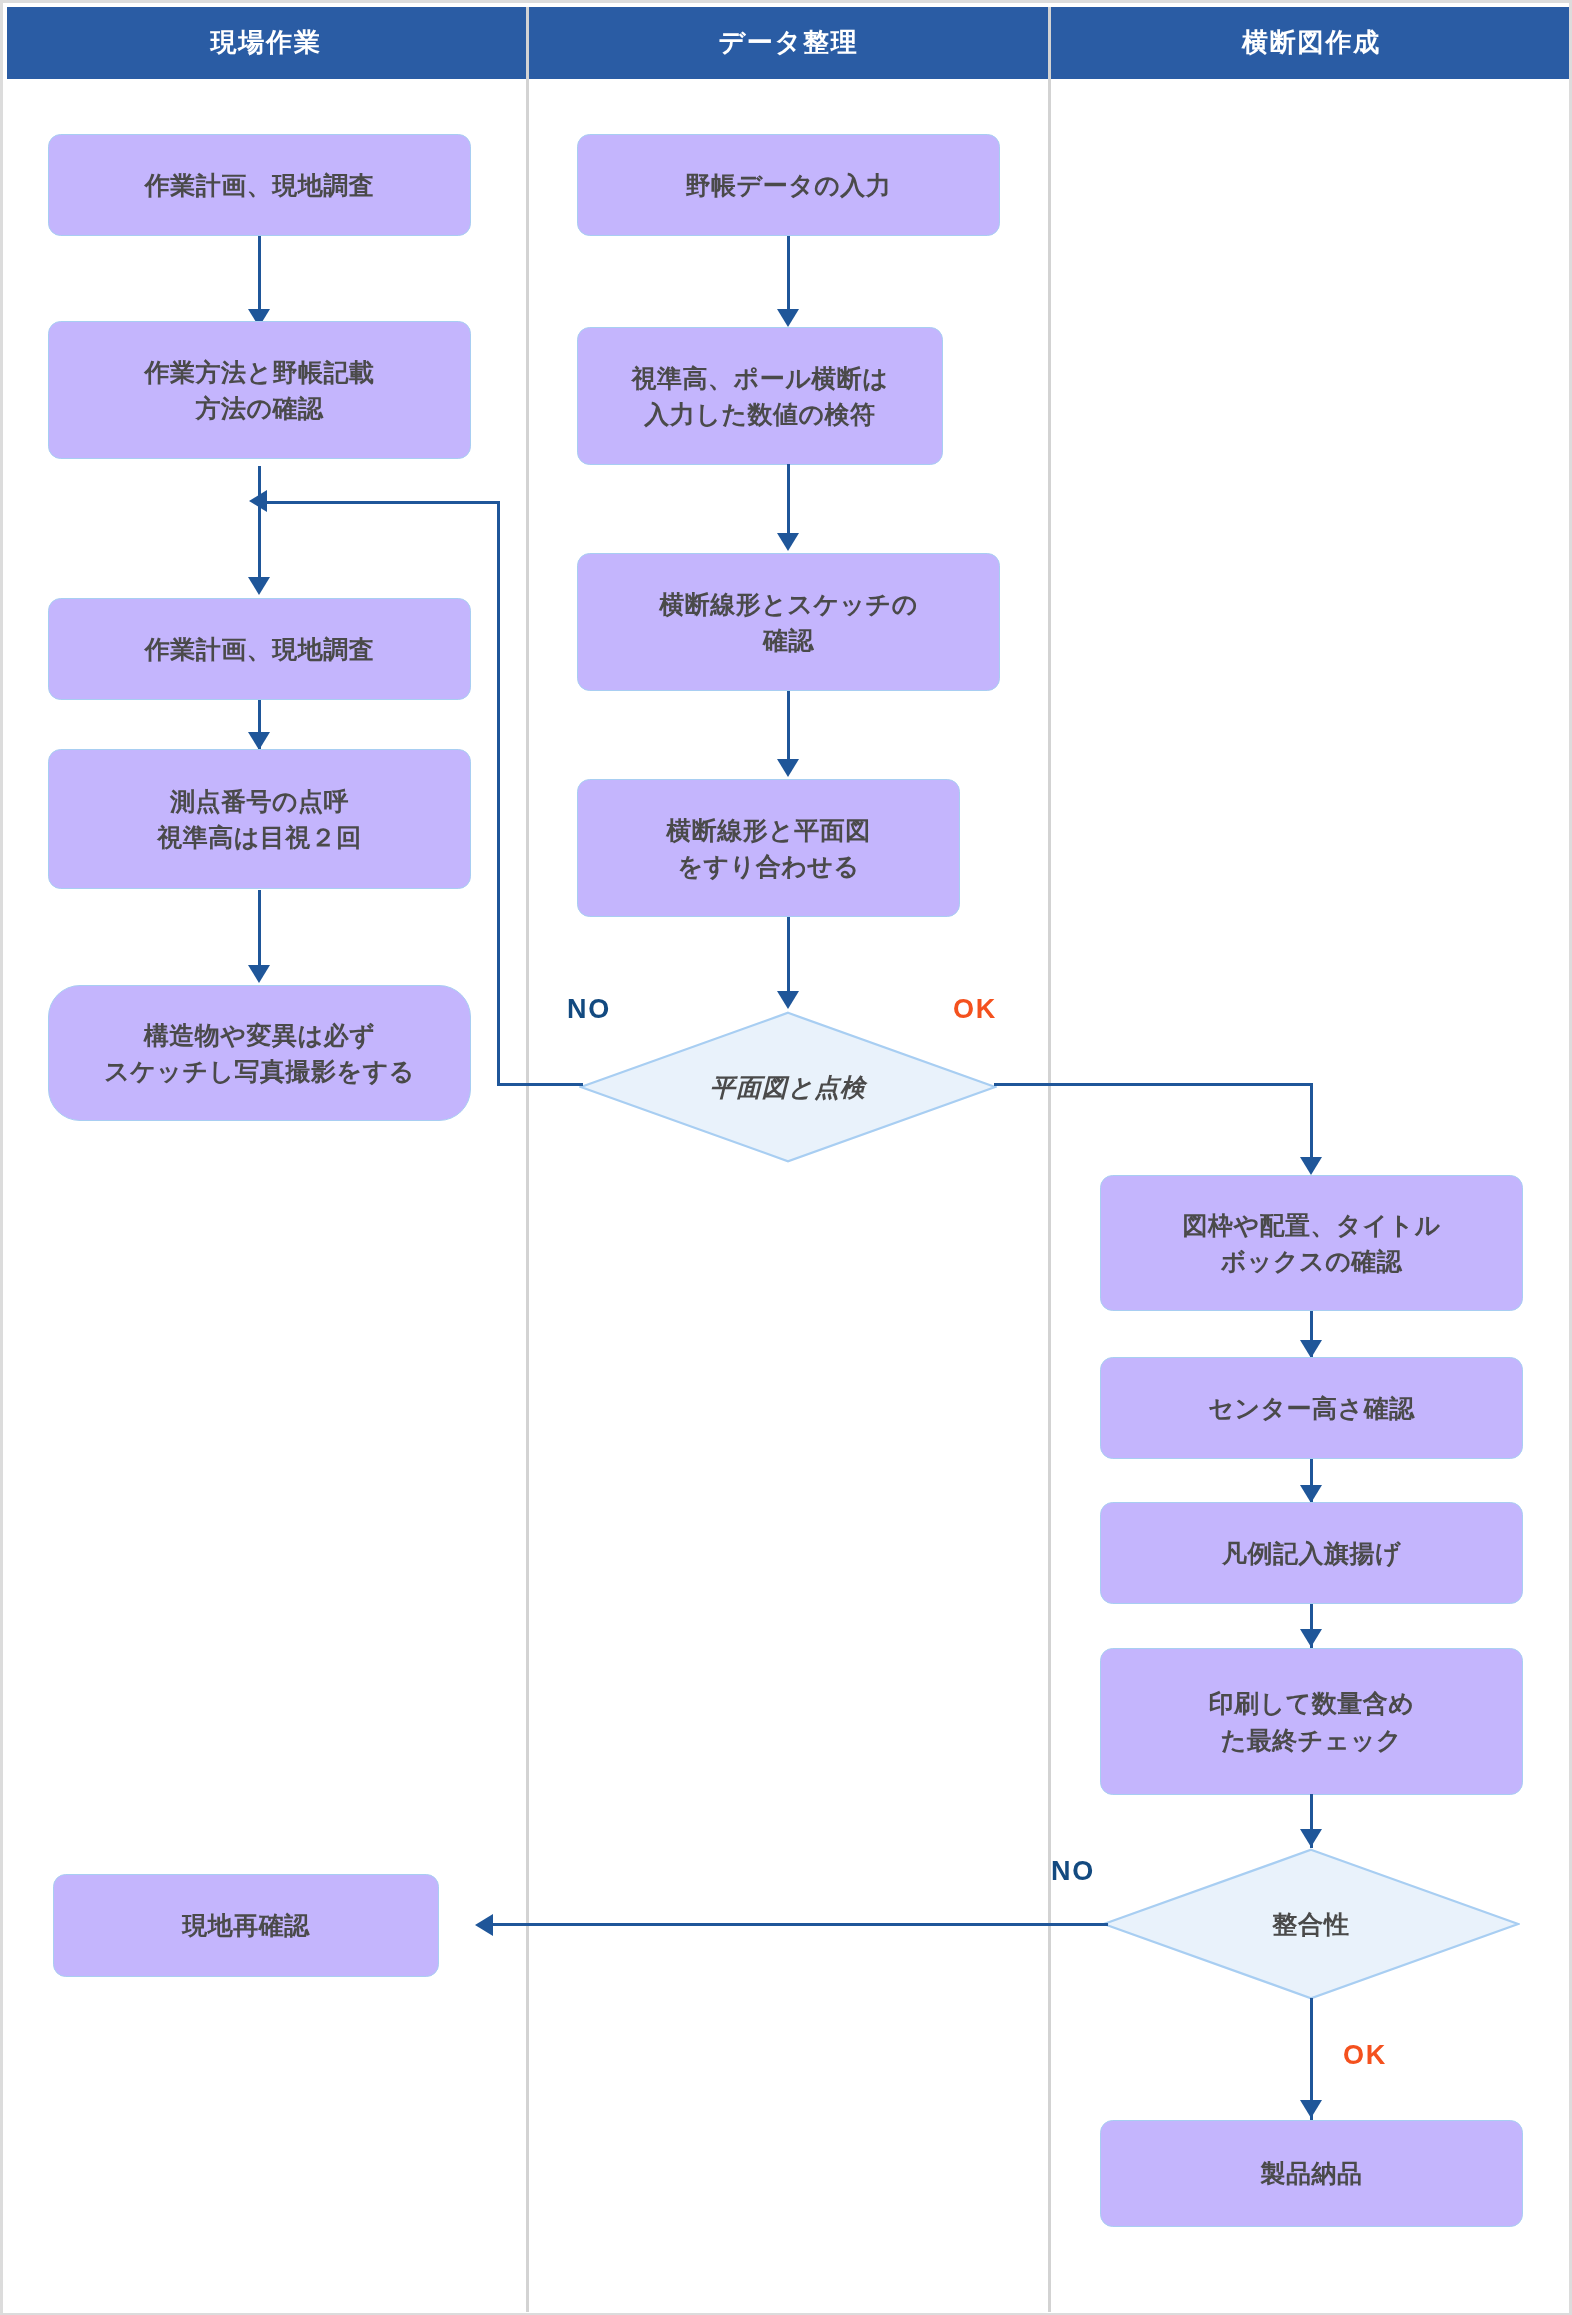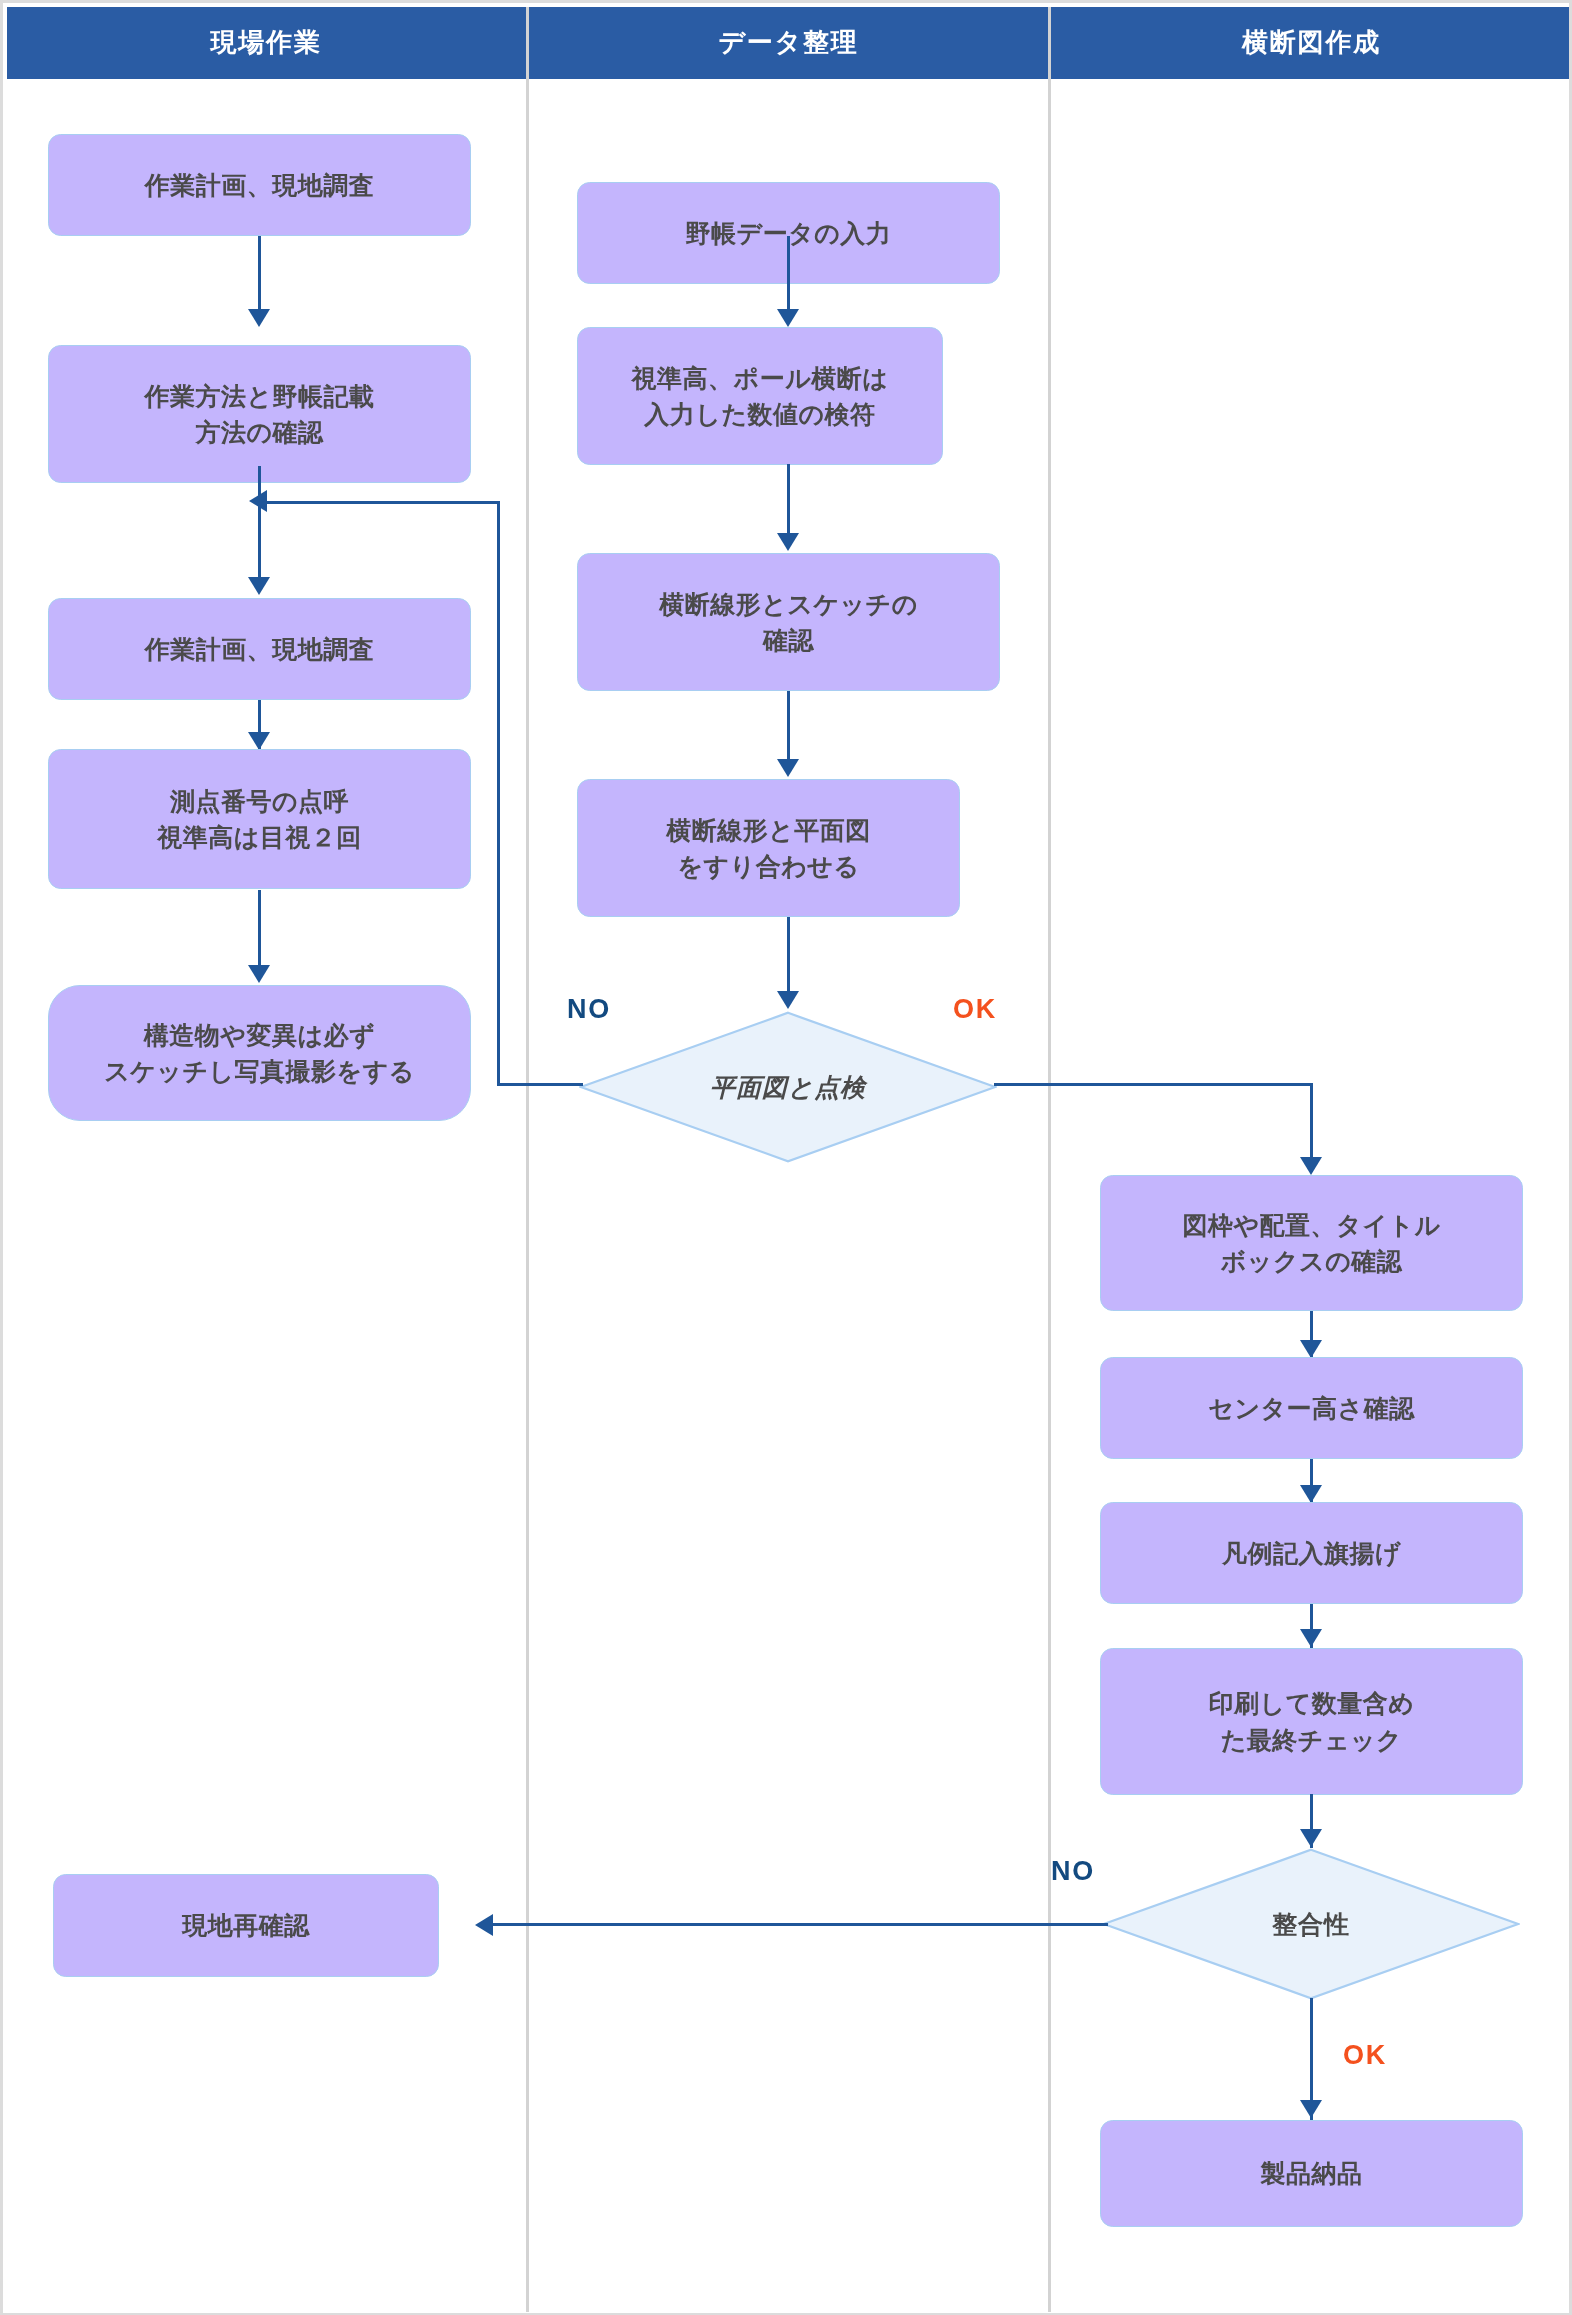--- a/index.html
+++ b/index.html
@@ -125,21 +125,21 @@
   <div class="lane-divider" style="left:523px;top:3.6px;height:2305px;"></div>
   <div class="lane-divider" style="left:1045px;top:3.6px;height:2305px;"></div>
 
   <div class="node" style="left:45px;top:131px;width:423px;height:102px;">
     <span>作業計画、現地調査</span>
   </div>
 
   <div class="conn conn-v" style="left:255px;top:233px;height:74px;"></div>
   <div class="arrow arrow-down" style="left:245px;top:306px;"></div>
 
-  <div class="node" style="left:45px;top:342px;width:423px;height:138px;justify-content:center;">
+  <div class="node" style="left:45px;top:318px;width:423px;height:138px;justify-content:center;">
     <div>
       <span>作業方法と野帳記載</span>
       <span>方法の確認</span>
     </div>
   </div>
 
   <div class="conn conn-v" style="left:255px;top:463px;height:113px;"></div>
   <div class="arrow arrow-down" style="left:245px;top:574px;"></div>
 
   <div class="node" style="left:45px;top:595px;width:423px;height:102px;">
@@ -163,21 +163,21 @@
     <div>
       <span>構造物や変異は必ず</span>
       <span>スケッチし写真撮影をする</span>
     </div>
   </div>
 
   <div class="node" style="left:50px;top:1871px;width:386px;height:103px;">
     <span>現地再確認</span>
   </div>
 
-  <div class="node" style="left:574px;top:131px;width:423px;height:102px;margin-top:48px;">
+  <div class="node" style="left:574px;top:131px;width:423px;height:102px;">
     <span>野帳データの入力</span>
   </div>
 
   <div class="conn conn-v" style="left:784px;top:233px;height:74px;"></div>
   <div class="arrow arrow-down" style="left:774px;top:306px;"></div>
 
   <div class="node" style="left:574px;top:324px;width:366px;height:138px;">
     <div>
       <span>視準高、ポール横断は</span>
       <span>入力した数値の検符</span>

